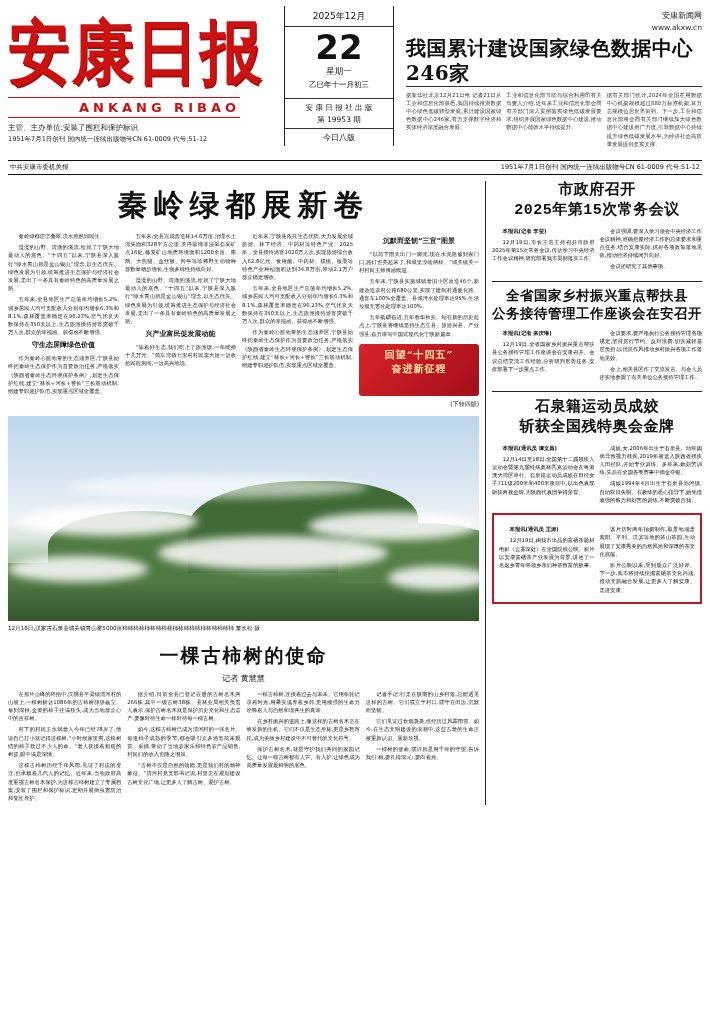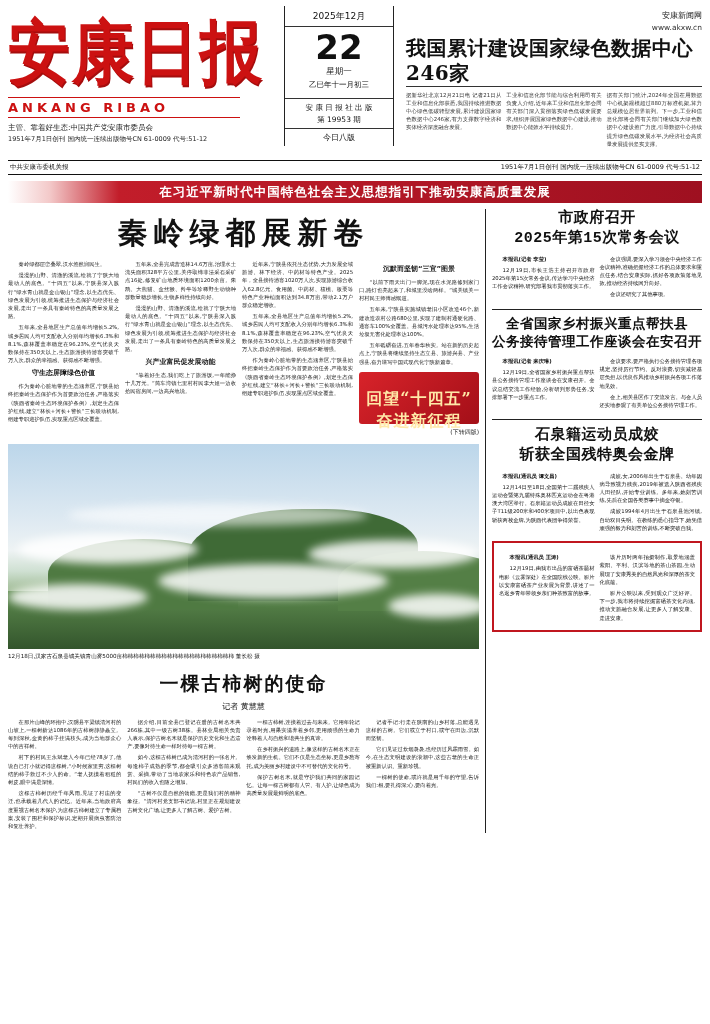--- a/index.html
+++ b/index.html
@@ -24,21 +24,21 @@
     font-size: 62px; font-weight: bold; color: #cc1111;
     letter-spacing: 2px; line-height: 1.05; margin-top: 10px;
     text-shadow: 1px 1px 0 #a50d0d;
     transform: scaleY(1.12);
     transform-origin: left top;
   }
   .logo-py {
     font-size: 13px; color: #cc1111; font-weight: bold;
     letter-spacing: 4px; margin-top: 16px;
     border-top: 1.5px solid #cc1111; border-bottom: 1.5px solid #cc1111;
-    padding: 2px 0; width: 232px; text-align: left;
+    padding: 2px 0; width: 232px; text-align: right;
   }
   .logo-sub { font-size: 7.5px; color: #222; margin-top: 4px; line-height: 1.5; }
   .logo-sub2 { font-size: 6.5px; color: #222; margin-top: 2px; }
 
   .mh-mid {
     width: 110px; text-align: center; padding-top: 4px;
     border-left: 1px solid #222; border-right: 1px solid #222;
     margin: 0 6px; height: 140px;
   }
   .mh-date-top { font-size: 9px; border-bottom: 1px solid #333; padding-bottom: 3px; }
@@ -123,35 +123,35 @@
   .r-col p { margin: 0 0 3px 0; text-indent: 2em; }
   .divider { border-top: 1px solid #222; margin: 7px 0 6px; }
   .boxed { border: 2px solid #c0171f; padding: 5px; margin-top: 6px; }
   .lead { font-weight: bold; }
 
   .redstamp {
     width: 120px; height: 52px; margin: 6px auto 0;
     background: linear-gradient(135deg,#d8232a,#a30f18);
     color: #ffe9a8; border-radius: 3px; text-align: center;
     font-family: "DejaVu Serif","Liberation Serif",serif;
-    font-size: 16px; font-weight: bold; line-height: 1.4; padding-top: 16px;
+    font-size: 10px; font-weight: bold; line-height: 1.4; padding-top: 4px;
     letter-spacing: 1px;
   }
   .cont-note { text-align: right; font-size: 6px; margin-top: 3px; }
 </style>
 </head>
 <body>
 
 <div class="page">
 
   <div class="masthead">
     <div class="mh-left">
       <div class="logo-cn">安康日报</div>
       <div class="logo-py">ANKANG   RIBAO</div>
-      <div class="logo-sub">主管、靠着好生态:中国共产党安康市委员会</div>
+      <div class="logo-sub">主管、主办单位:安装了围栏和保护标识</div>
       <div class="logo-sub2">1951年7月1日创刊  国内统一连续出版物号CN 61-0009   代号:51-12</div>
     </div>
 
     <div class="mh-mid">
       <div class="mh-date-top">2025年12月</div>
       <div class="mh-daynum">22</div>
       <div class="mh-weekday">星期一</div>
       <div class="mh-lunar">乙巳年十一月初三</div>
       <div class="mh-pub">安 康 日 报 社 出 版</div>
       <div class="mh-issue">第 19953 期</div>
@@ -168,21 +168,20 @@
         <div class="mh-col">据有关部门统计,2024年全国在用数据中心机架规模超过880万标准机架,算力总规模位居世界前列。下一步,工业和信息化部将会同有关部门继续加大绿色数据中心建设推广力度,引导数据中心持续提升绿色低碳发展水平,为经济社会高质量发展提供坚实支撑。</div>
       </div>
     </div>
   </div>
 
   <div class="mh-bar">
     <span>中共安康市委机关报</span>
     <span>1951年7月1日创刊  国内统一连续出版物号CN 61-0009   代号:51-12</span>
   </div>
 
-  <div class="banner">在习近平新时代中国特色社会主义思想指引下推动安康高质量发展</div>
 
   <div class="content">
 
     <div class="left-zone">
       <div class="big-title">秦岭绿都展新卷</div>
 
       <div class="cols4">
         <div class="col">
           <p>秦岭绿都层峦叠翠,汉水悠然润民生。</p>
           <p>漫漫的山野、清澈的溪流,绘就了宁陕大地最动人的底色。“十四五”以来,宁陕县深入践行“绿水青山就是金山银山”理念,以生态优先、绿色发展为引领,统筹推进生态保护与经济社会发展,走出了一条具有秦岭特色的高质量发展之路。</p>

